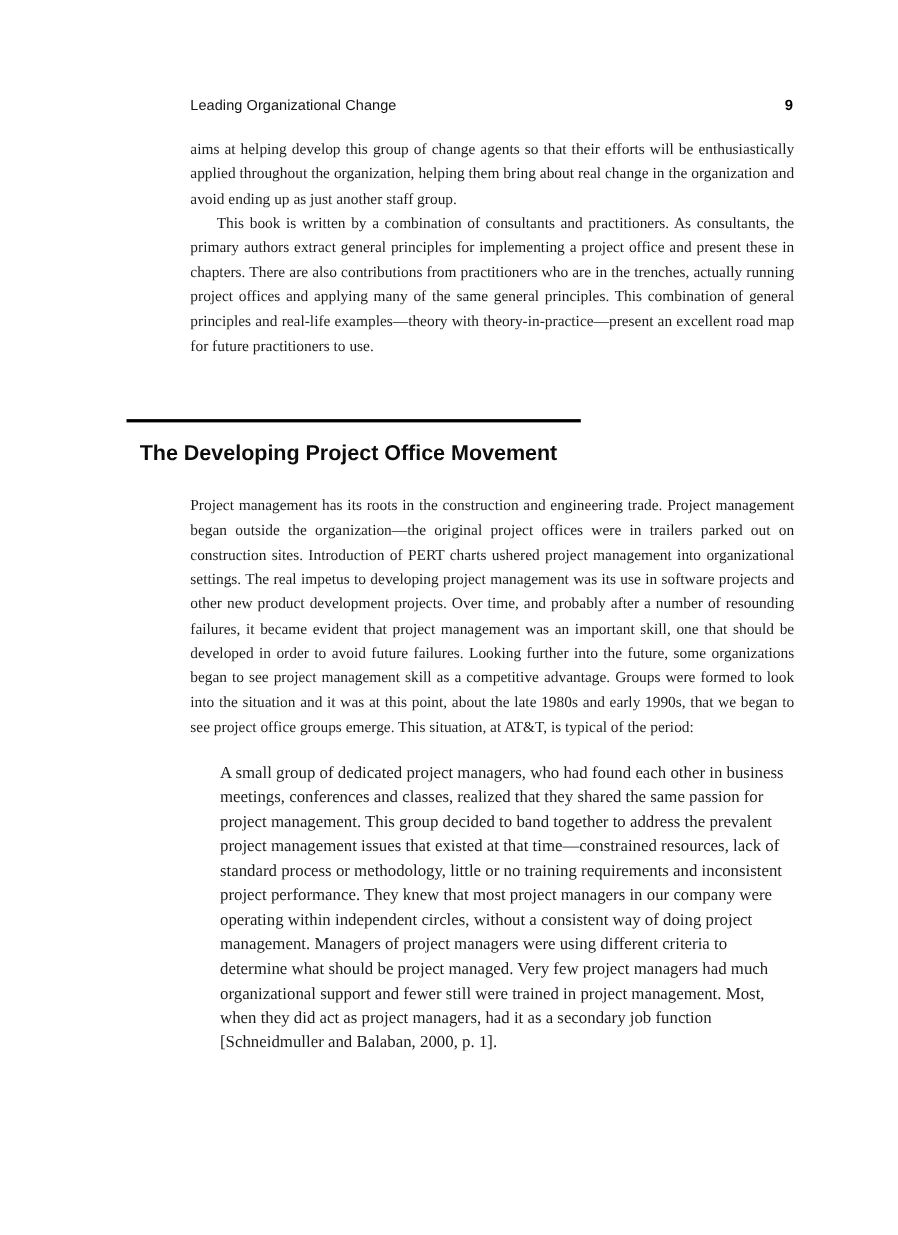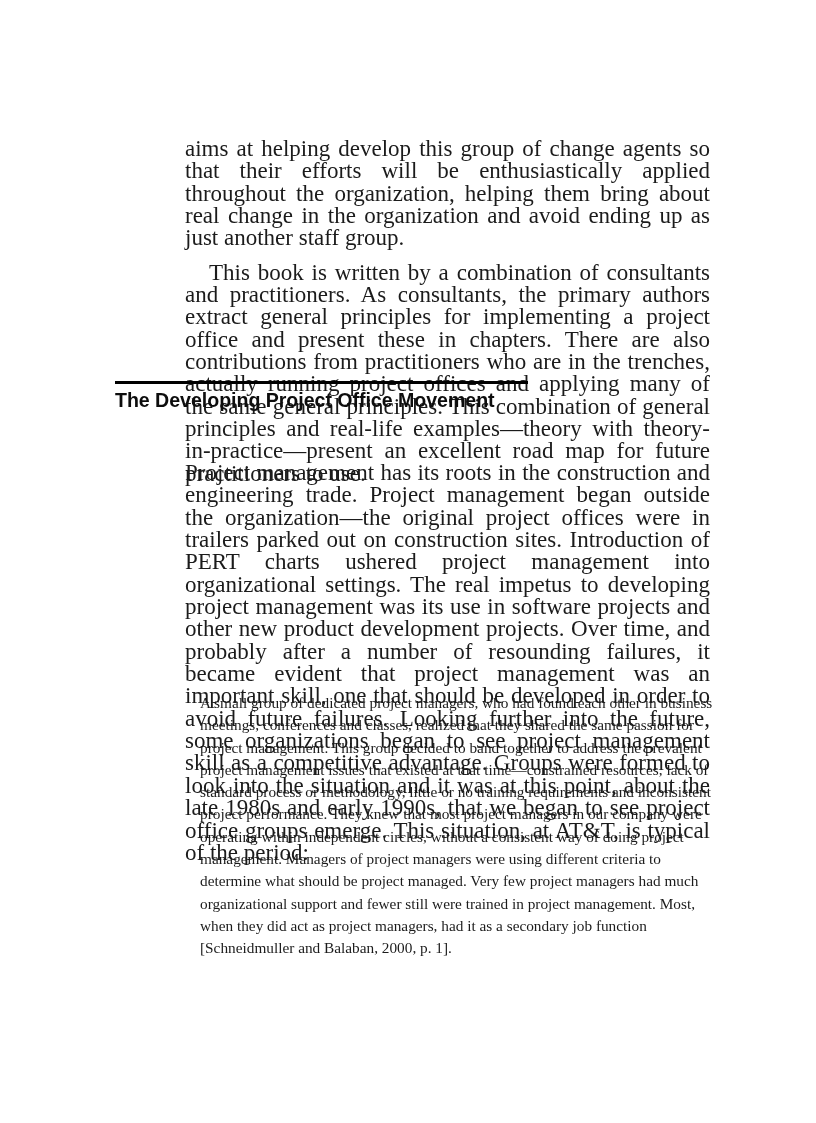--- a/index.html
+++ b/index.html
@@ -53,22 +53,22 @@
 
   
   .column {
     position: absolute;
     top: 126px;
     left: 173px;
     width: 549px;
   }
 
   p.body {
-    margin: 12px;
-    font-size: 23px;
+    margin: 0;
+    font-size: 14px;
     line-height: 22.35px;
     text-align: justify;
     text-justify: inter-word;
     color: #1b1b1b;
     hyphens: manual;
   }
   p.body.indent {
     text-indent: 24px;
   }
 
@@ -79,21 +79,21 @@
     left: 115px;
     width: 414px;
   }
   .section-rule {
     width: 413px;
     height: 3px;
     background: #000000;
     margin: 0;
   }
   .section-title {
-    margin: 0;
+    margin: 12px;
     padding-top: 5px;
     font-family: "Liberation Sans", sans-serif;
     font-size: 19.6px;
     font-weight: 700;
     letter-spacing: -0.002em;
     color: #0d0d0d;
     white-space: nowrap;
   }
 
   
@@ -117,20 +117,24 @@
     line-height: 22.3px;
     text-align: left;
     color: #1b1b1b;
   }
 </style>
 </head>
 <body>
 
 <div class="page">
 
+  <div class="running-head">
+    <span class="running-head-title">Leading Organizational Change</span>
+    <span class="running-head-folio">9</span>
+  </div>
 
   <div class="column">
     <p class="body">aims at helping develop this group of change agents so that their efforts will be enthusiastically applied throughout the organization, helping them bring about real change in the organization and avoid ending up as just another staff group.</p>
     <p class="body indent">This book is written by a combination of consultants and practitioners. As consultants, the primary authors extract general principles for implementing a project office and present these in chapters. There are also contributions from practitioners who are in the trenches, actually running project offices and applying many of the same general principles. This combination of general principles and real-life examples—theory with theory-in-practice—present an excellent road map for future practitioners to use.</p>
   </div>
 
   <div class="section-head">
     <div class="section-rule"></div>
     <h2 class="section-title">The Developing Project Office Movement</h2>
   </div>

